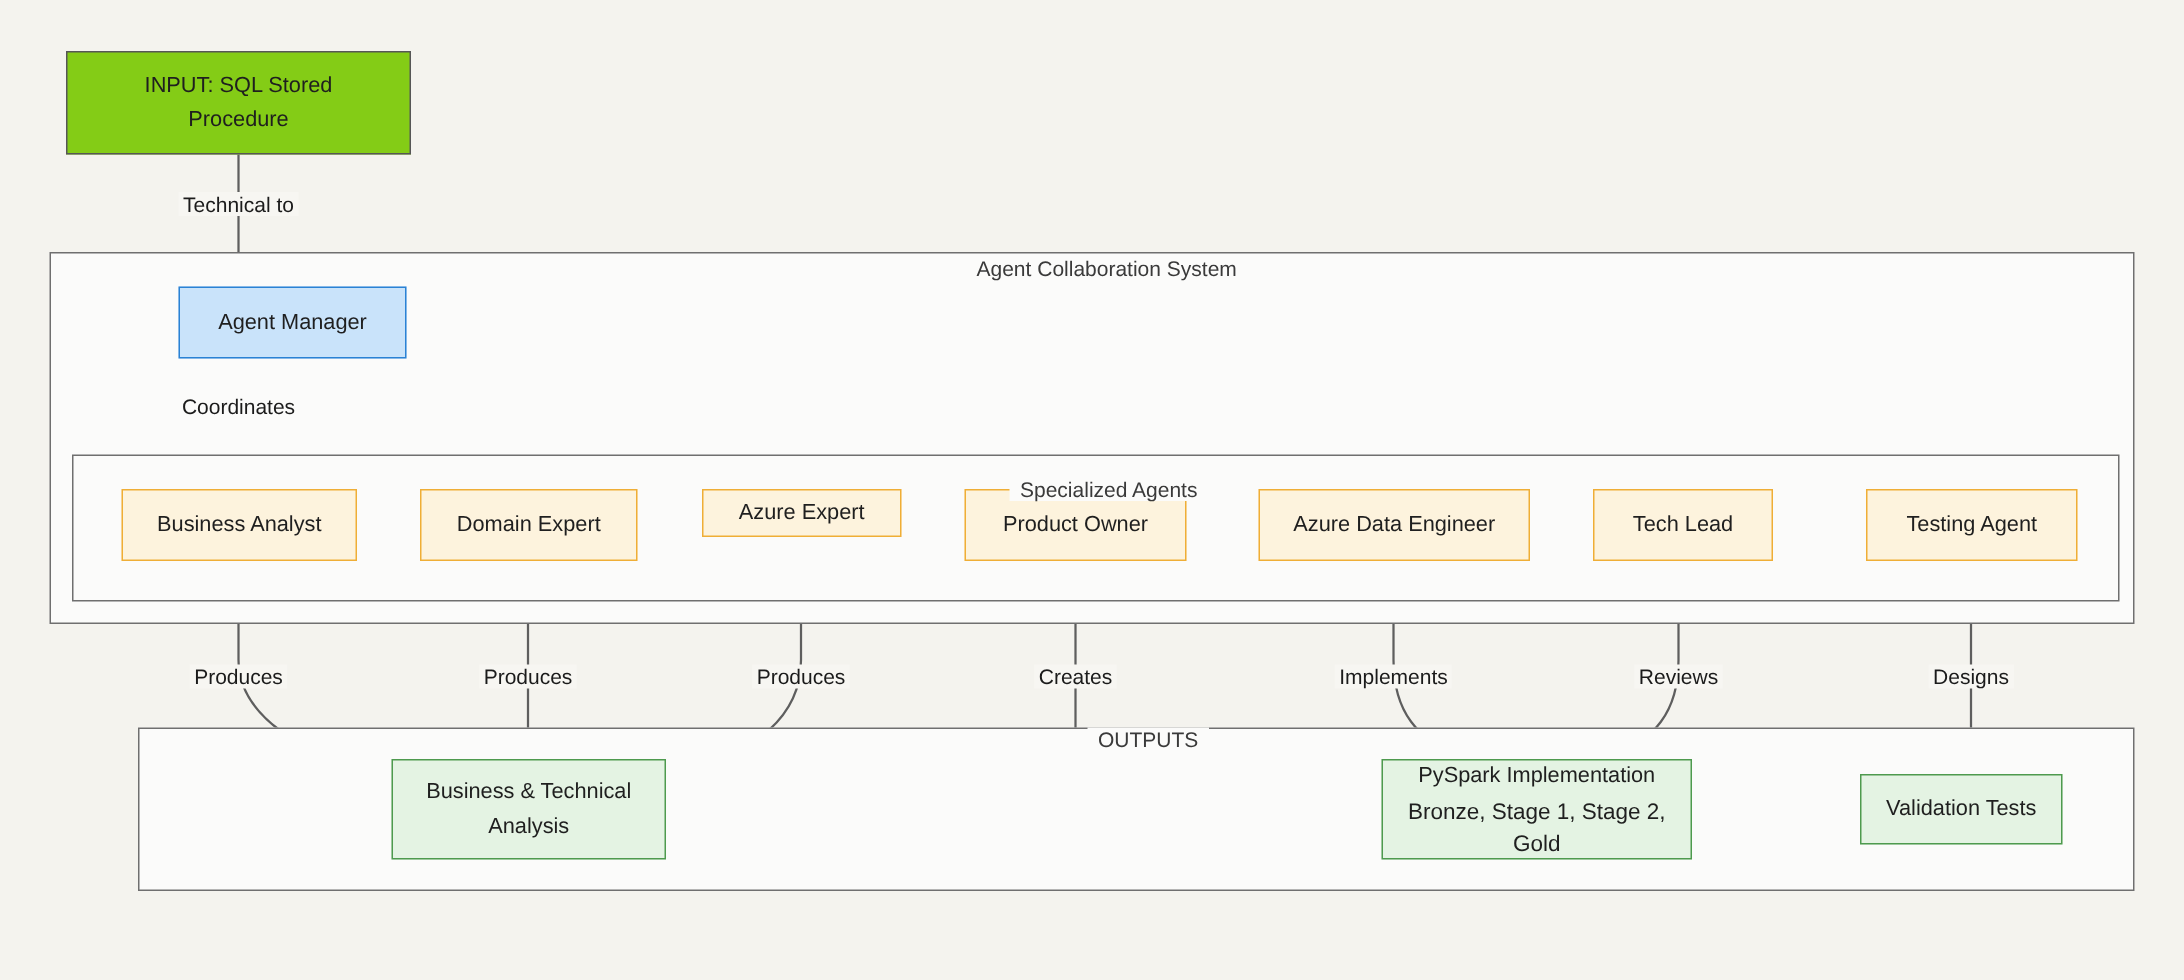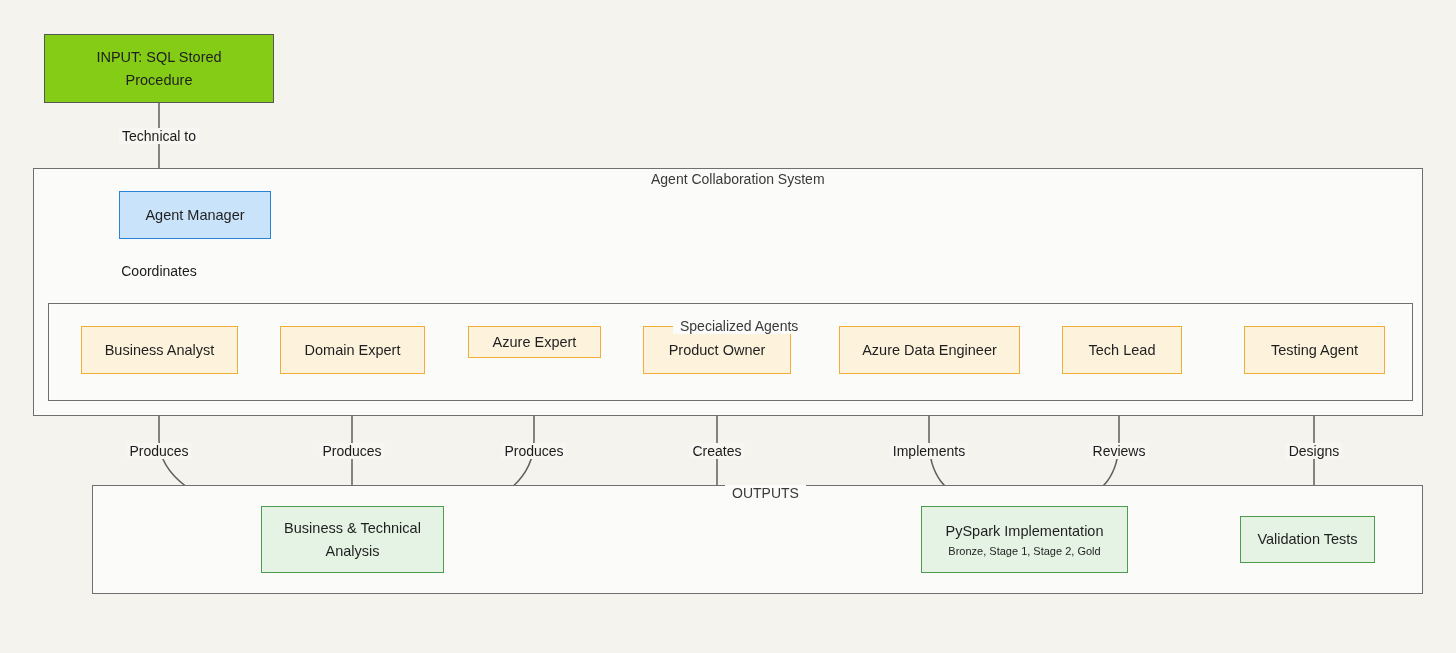--- a/index.html
+++ b/index.html
@@ -50,21 +50,21 @@
   .node-agent {
     background: #fdf3dd;
     border: 1.5px solid #efae36;
     justify-content: center;
   }
   .node-output {
     background: #e4f3e3;
     border: 1.5px solid #4e9a4e;
   }
   .node .sub {
-    font-size: 11px;
+    font-size: 15px;
     color: #1f1f1f;
     line-height: 1.4;
     margin-top: 2px;
   }
   .container {
     position: absolute;
     box-sizing: border-box;
     background: #fbfbfa;
     border: 1.3px solid #6f6f6f;
     z-index: 1;

